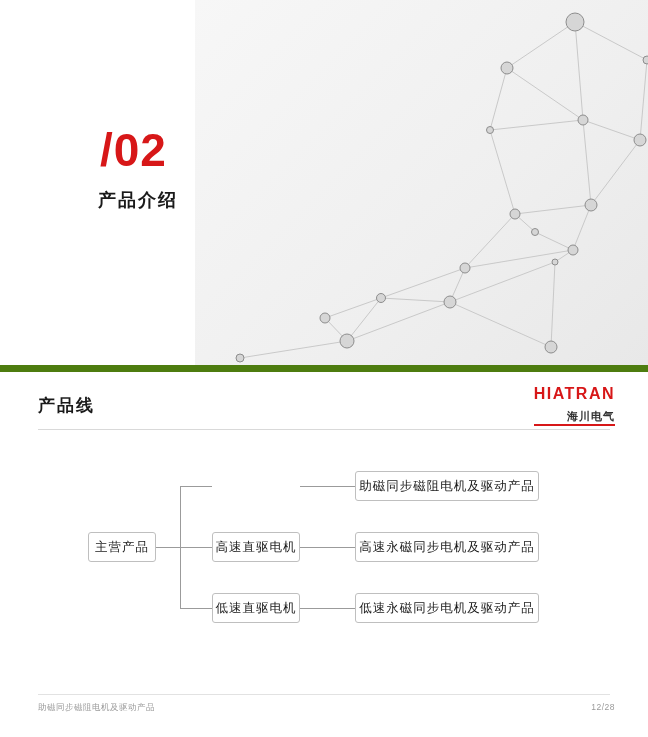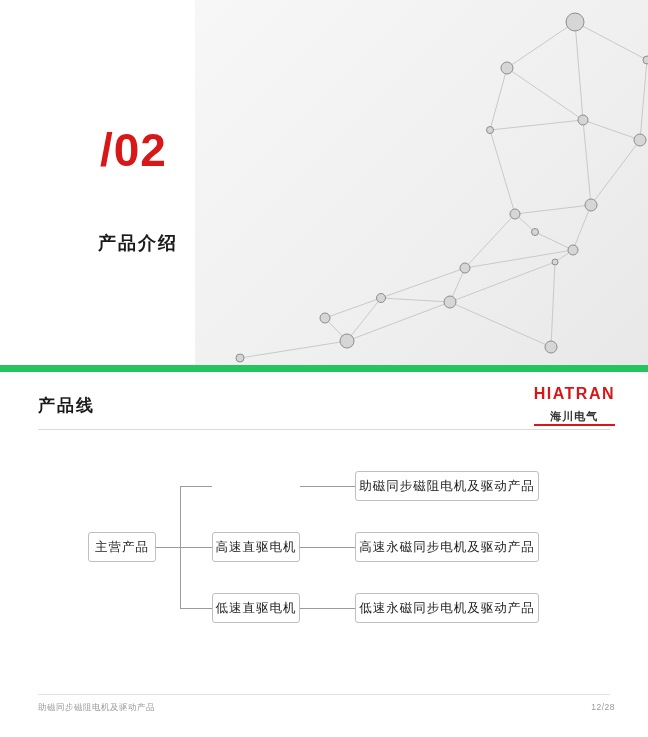--- a/index.html
+++ b/index.html
@@ -6,21 +6,21 @@
     margin: 0;
     padding: 0;
     background: #e9e9e9;
     font-family: "Liberation Sans", sans-serif;
   }
   .page {
     width: 648px;
     height: 737px;
     position: relative;
     overflow: hidden;
-    background: #22c55e;
+    background: #4d7c0f;
   }
 
   
   .slide1 {
     position: absolute;
     left: 0;
     top: 0;
     width: 648px;
     height: 365px;
     background: #ffffff;
@@ -55,21 +55,20 @@
     font-family: "Liberation Sans", sans-serif;
   }
   .section-title {
     position: absolute;
     left: 98px;
     top: 188px;
     font-size: 18px;
     font-weight: bold;
     color: #1a1a1a;
     letter-spacing: 2px;
-    margin-top: 43px;
   }
 
   
   .slide2 {
     position: absolute;
     left: 0;
     top: 372px;
     width: 648px;
     height: 437px;
     background: #ffffff;
@@ -88,21 +87,21 @@
     left: 38px;
     top: 57px;
     width: 572px;
     height: 1px;
     background: #d9d9d9;
   }
   .logo {
     position: absolute;
     right: 33px;
     top: 14px;
-    text-align: center;
+    text-align: right;
     line-height: 1;
   }
   .logo-en {
     font-size: 16px;
     font-weight: bold;
     color: #d71718;
     letter-spacing: 1.5px;
     font-family: "Liberation Sans", sans-serif;
   }
   .logo-cn {

